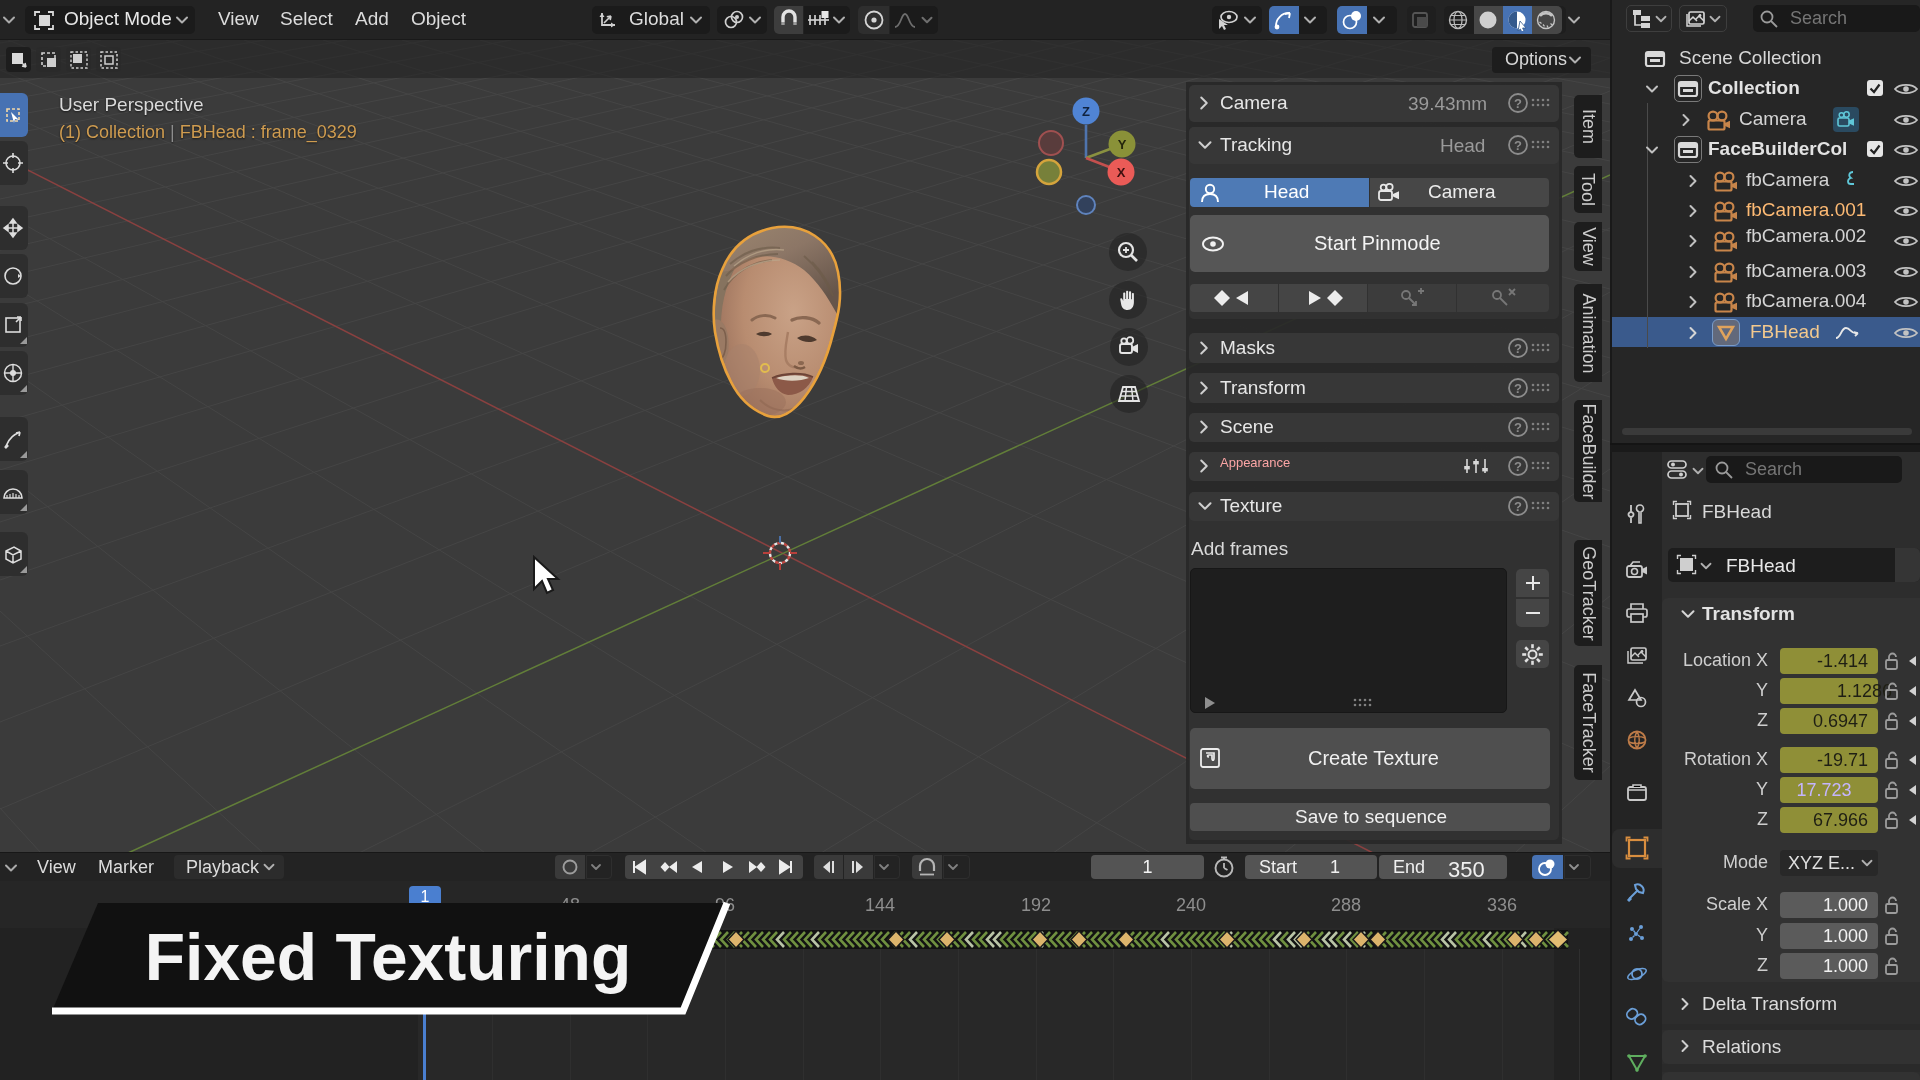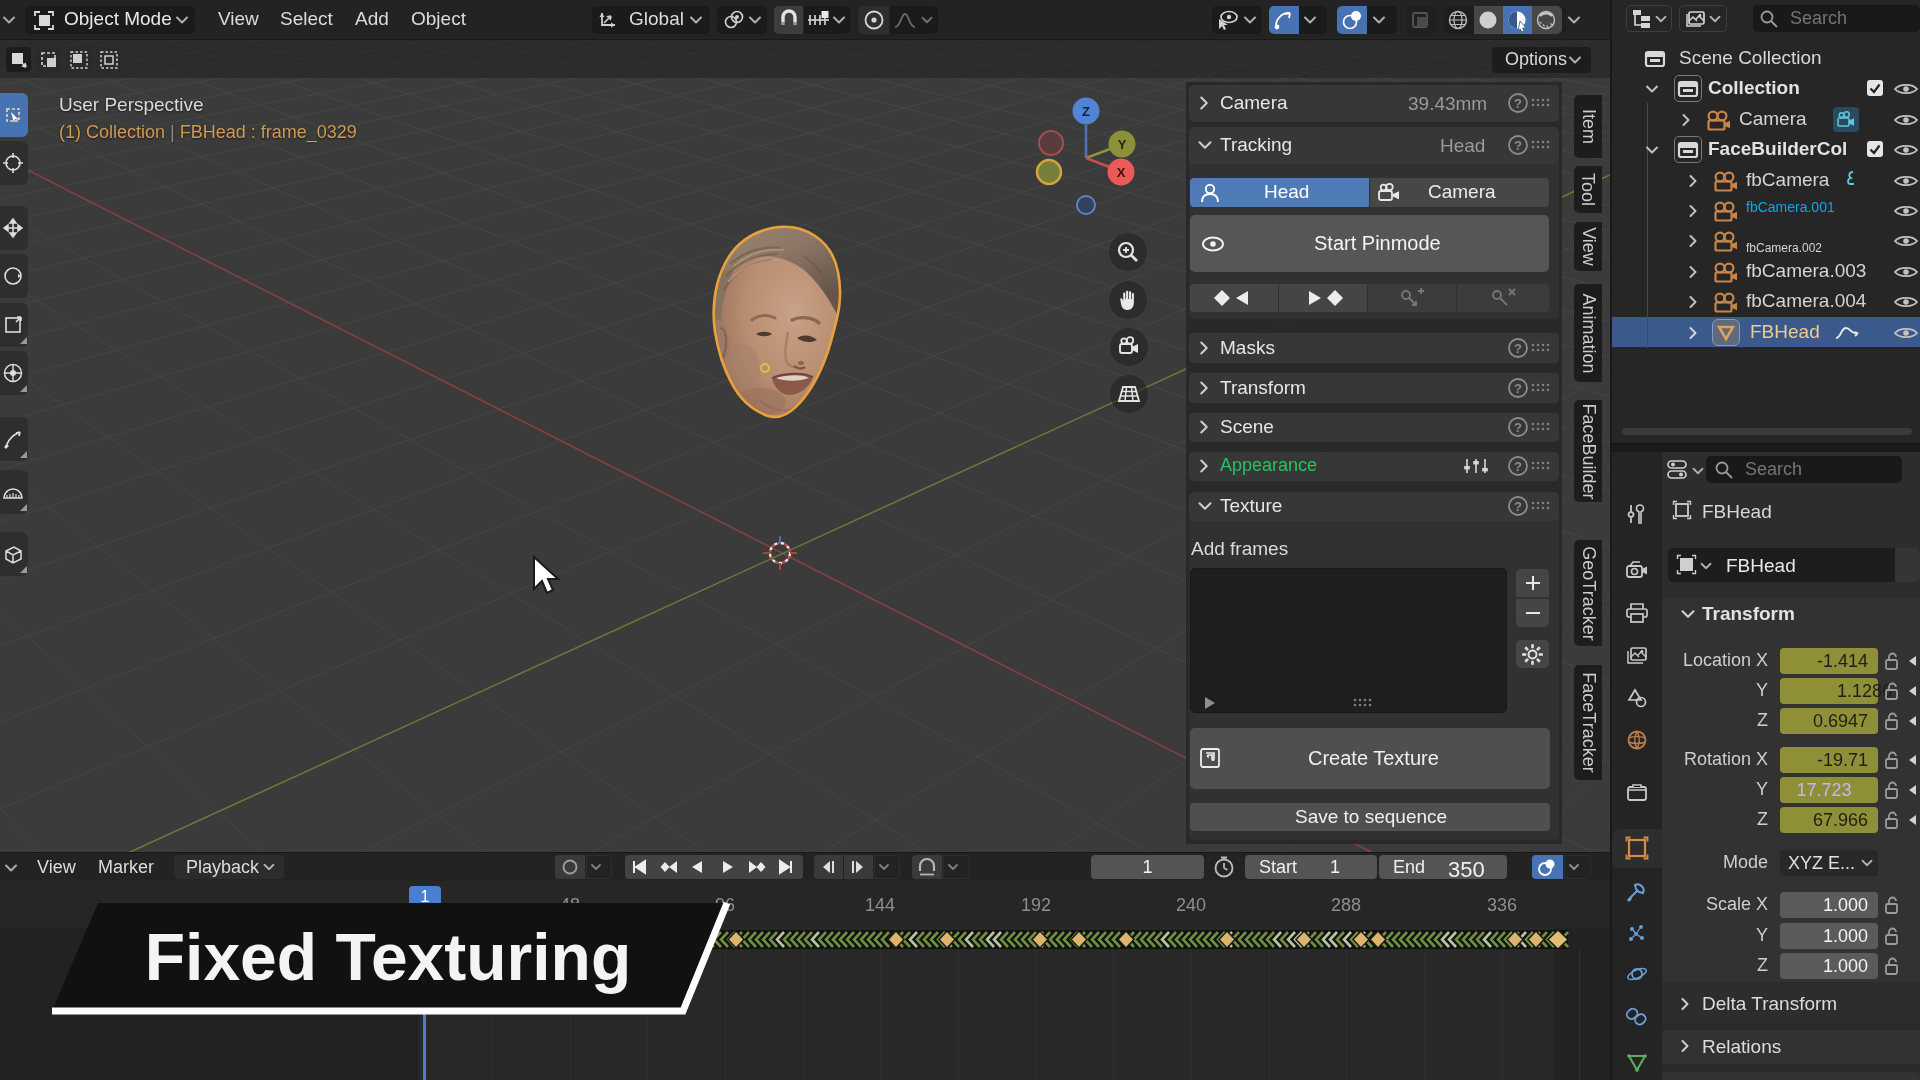--- a/index.html
+++ b/index.html
@@ -508,21 +508,21 @@
         <circle cx="18" cy="3" r="1.3" fill="#808080"></circle>
         <circle cx="3" cy="8" r="1.3" fill="#808080"></circle>
         <circle cx="8" cy="8" r="1.3" fill="#808080"></circle>
         <circle cx="13" cy="8" r="1.3" fill="#808080"></circle>
         <circle cx="18" cy="8" r="1.3" fill="#808080"></circle>
       </svg>
       <div class="abs" style="left:1189px;top:452px;width:370px;height:29px;background:#373737;border-radius:5px"></div>
       <svg class="abs" style="left:1196px;top:457px;" width="16" height="18" viewBox="0 0 16 18">
         <path d="M5.25 3.5 L10.75 9 L5.25 14.5" fill="none" stroke="#cfcfcf" stroke-width="2" stroke-linecap="round" stroke-linejoin="round"></path>
       </svg>
-      <div class="abs txt" style="left:1220px;top:455px;font-size:18px;color:#22c55e">Appearance</div>
+      <div class="abs txt" style="left:1220px;top:455px;font-size:13px;color:#fca5a5">Appearance</div>
       <svg class="abs" style="left:1462px;top:457px;" width="30" height="20" viewBox="0 0 30 20">
         <path d="M5 2 v14 M14 2 v14 M23 2 v14" stroke="#d8d8d8" stroke-width="1.6"></path>
         <rect x="2.2" y="9" width="5.6" height="3.4" fill="#d8d8d8"></rect>
         <rect x="11.2" y="4" width="5.6" height="3.4" fill="#d8d8d8"></rect>
         <rect x="20.2" y="11" width="5.6" height="3.4" fill="#d8d8d8"></rect>
       </svg>
       <svg class="abs" style="left:1507px;top:455px;" width="22" height="22" viewBox="0 0 22 22">
         <circle cx="11" cy="11" r="9" fill="none" stroke="#8c8c8c" stroke-width="1.8"></circle>
         <text x="11" y="15.5" font-family="Liberation Sans" font-size="13" font-weight="bold" fill="#8c8c8c" text-anchor="middle">?</text>
       </svg>
@@ -741,36 +741,36 @@
       <div class="abs" style="left:1647px;top:194px;width:1px;height:32px;background:#4a4a4a"></div>
       <svg class="abs" style="left:1686px;top:203px;" width="14" height="16" viewBox="0 0 14 16">
         <path d="M4.5 3 L9.5 8 L4.5 13" fill="none" stroke="#c0c0c0" stroke-width="2" stroke-linecap="round" stroke-linejoin="round"></path>
       </svg>
       <svg class="abs" style="left:1712px;top:201px;" width="26" height="22" viewBox="0 0 26 22">
         <circle cx="8" cy="6" r="4.4" fill="none" stroke="#c8854a" stroke-width="2.2"></circle>
         <circle cx="17" cy="6" r="4.4" fill="none" stroke="#c8854a" stroke-width="2.2"></circle>
         <rect x="3.5" y="10.5" width="16" height="9" rx="1.5" fill="none" stroke="#c8854a" stroke-width="2.2"></rect>
         <path d="M20 13 l5 -2.2 v7.4 l-5 -2.2" fill="#c8854a"></path>
       </svg>
-      <div class="abs txt" style="left:1746px;top:199px;font-size:14px;color:#0ea5e9">fbCamera.001</div>
+      <div class="abs txt" style="left:1746px;top:199px;font-size:19px;color:#fdba74">fbCamera.001</div>
       <svg class="abs" style="left:1894px;top:202px;" width="24" height="18" viewBox="0 0 24 18">
         <path d="M1 9 C5.5 3.5 18.5 3.5 23 9 C18.5 14.5 5.5 14.5 1 9 Z" fill="none" stroke="#c2c2c2" stroke-width="1.8"></path>
         <circle cx="12" cy="9" r="2.8" fill="#c2c2c2"></circle>
       </svg>
       <div class="abs" style="left:1647px;top:224px;width:1px;height:32px;background:#4a4a4a"></div>
       <svg class="abs" style="left:1686px;top:233px;" width="14" height="16" viewBox="0 0 14 16">
         <path d="M4.5 3 L9.5 8 L4.5 13" fill="none" stroke="#c0c0c0" stroke-width="2" stroke-linecap="round" stroke-linejoin="round"></path>
       </svg>
       <svg class="abs" style="left:1712px;top:231px;" width="26" height="22" viewBox="0 0 26 22">
         <circle cx="8" cy="6" r="4.4" fill="none" stroke="#c8854a" stroke-width="2.2"></circle>
         <circle cx="17" cy="6" r="4.4" fill="none" stroke="#c8854a" stroke-width="2.2"></circle>
         <rect x="3.5" y="10.5" width="16" height="9" rx="1.5" fill="none" stroke="#c8854a" stroke-width="2.2"></rect>
         <path d="M20 13 l5 -2.2 v7.4 l-5 -2.2" fill="#c8854a"></path>
       </svg>
-      <div class="abs txt" style="left:1746px;top:241px;font-size:12px;color:#d4d4d4">fbCamera.002</div>
+      <div class="abs txt" style="left:1746px;top:225px;font-size:19px;color:#d4d4d4">fbCamera.002</div>
       <svg class="abs" style="left:1894px;top:232px;" width="24" height="18" viewBox="0 0 24 18">
         <path d="M1 9 C5.5 3.5 18.5 3.5 23 9 C18.5 14.5 5.5 14.5 1 9 Z" fill="none" stroke="#c2c2c2" stroke-width="1.8"></path>
         <circle cx="12" cy="9" r="2.8" fill="#c2c2c2"></circle>
       </svg>
       <div class="abs" style="left:1647px;top:255px;width:1px;height:32px;background:#4a4a4a"></div>
       <svg class="abs" style="left:1686px;top:264px;" width="14" height="16" viewBox="0 0 14 16">
         <path d="M4.5 3 L9.5 8 L4.5 13" fill="none" stroke="#c0c0c0" stroke-width="2" stroke-linecap="round" stroke-linejoin="round"></path>
       </svg>
       <svg class="abs" style="left:1712px;top:262px;" width="26" height="22" viewBox="0 0 26 22">
         <circle cx="8" cy="6" r="4.4" fill="none" stroke="#c8854a" stroke-width="2.2"></circle>

